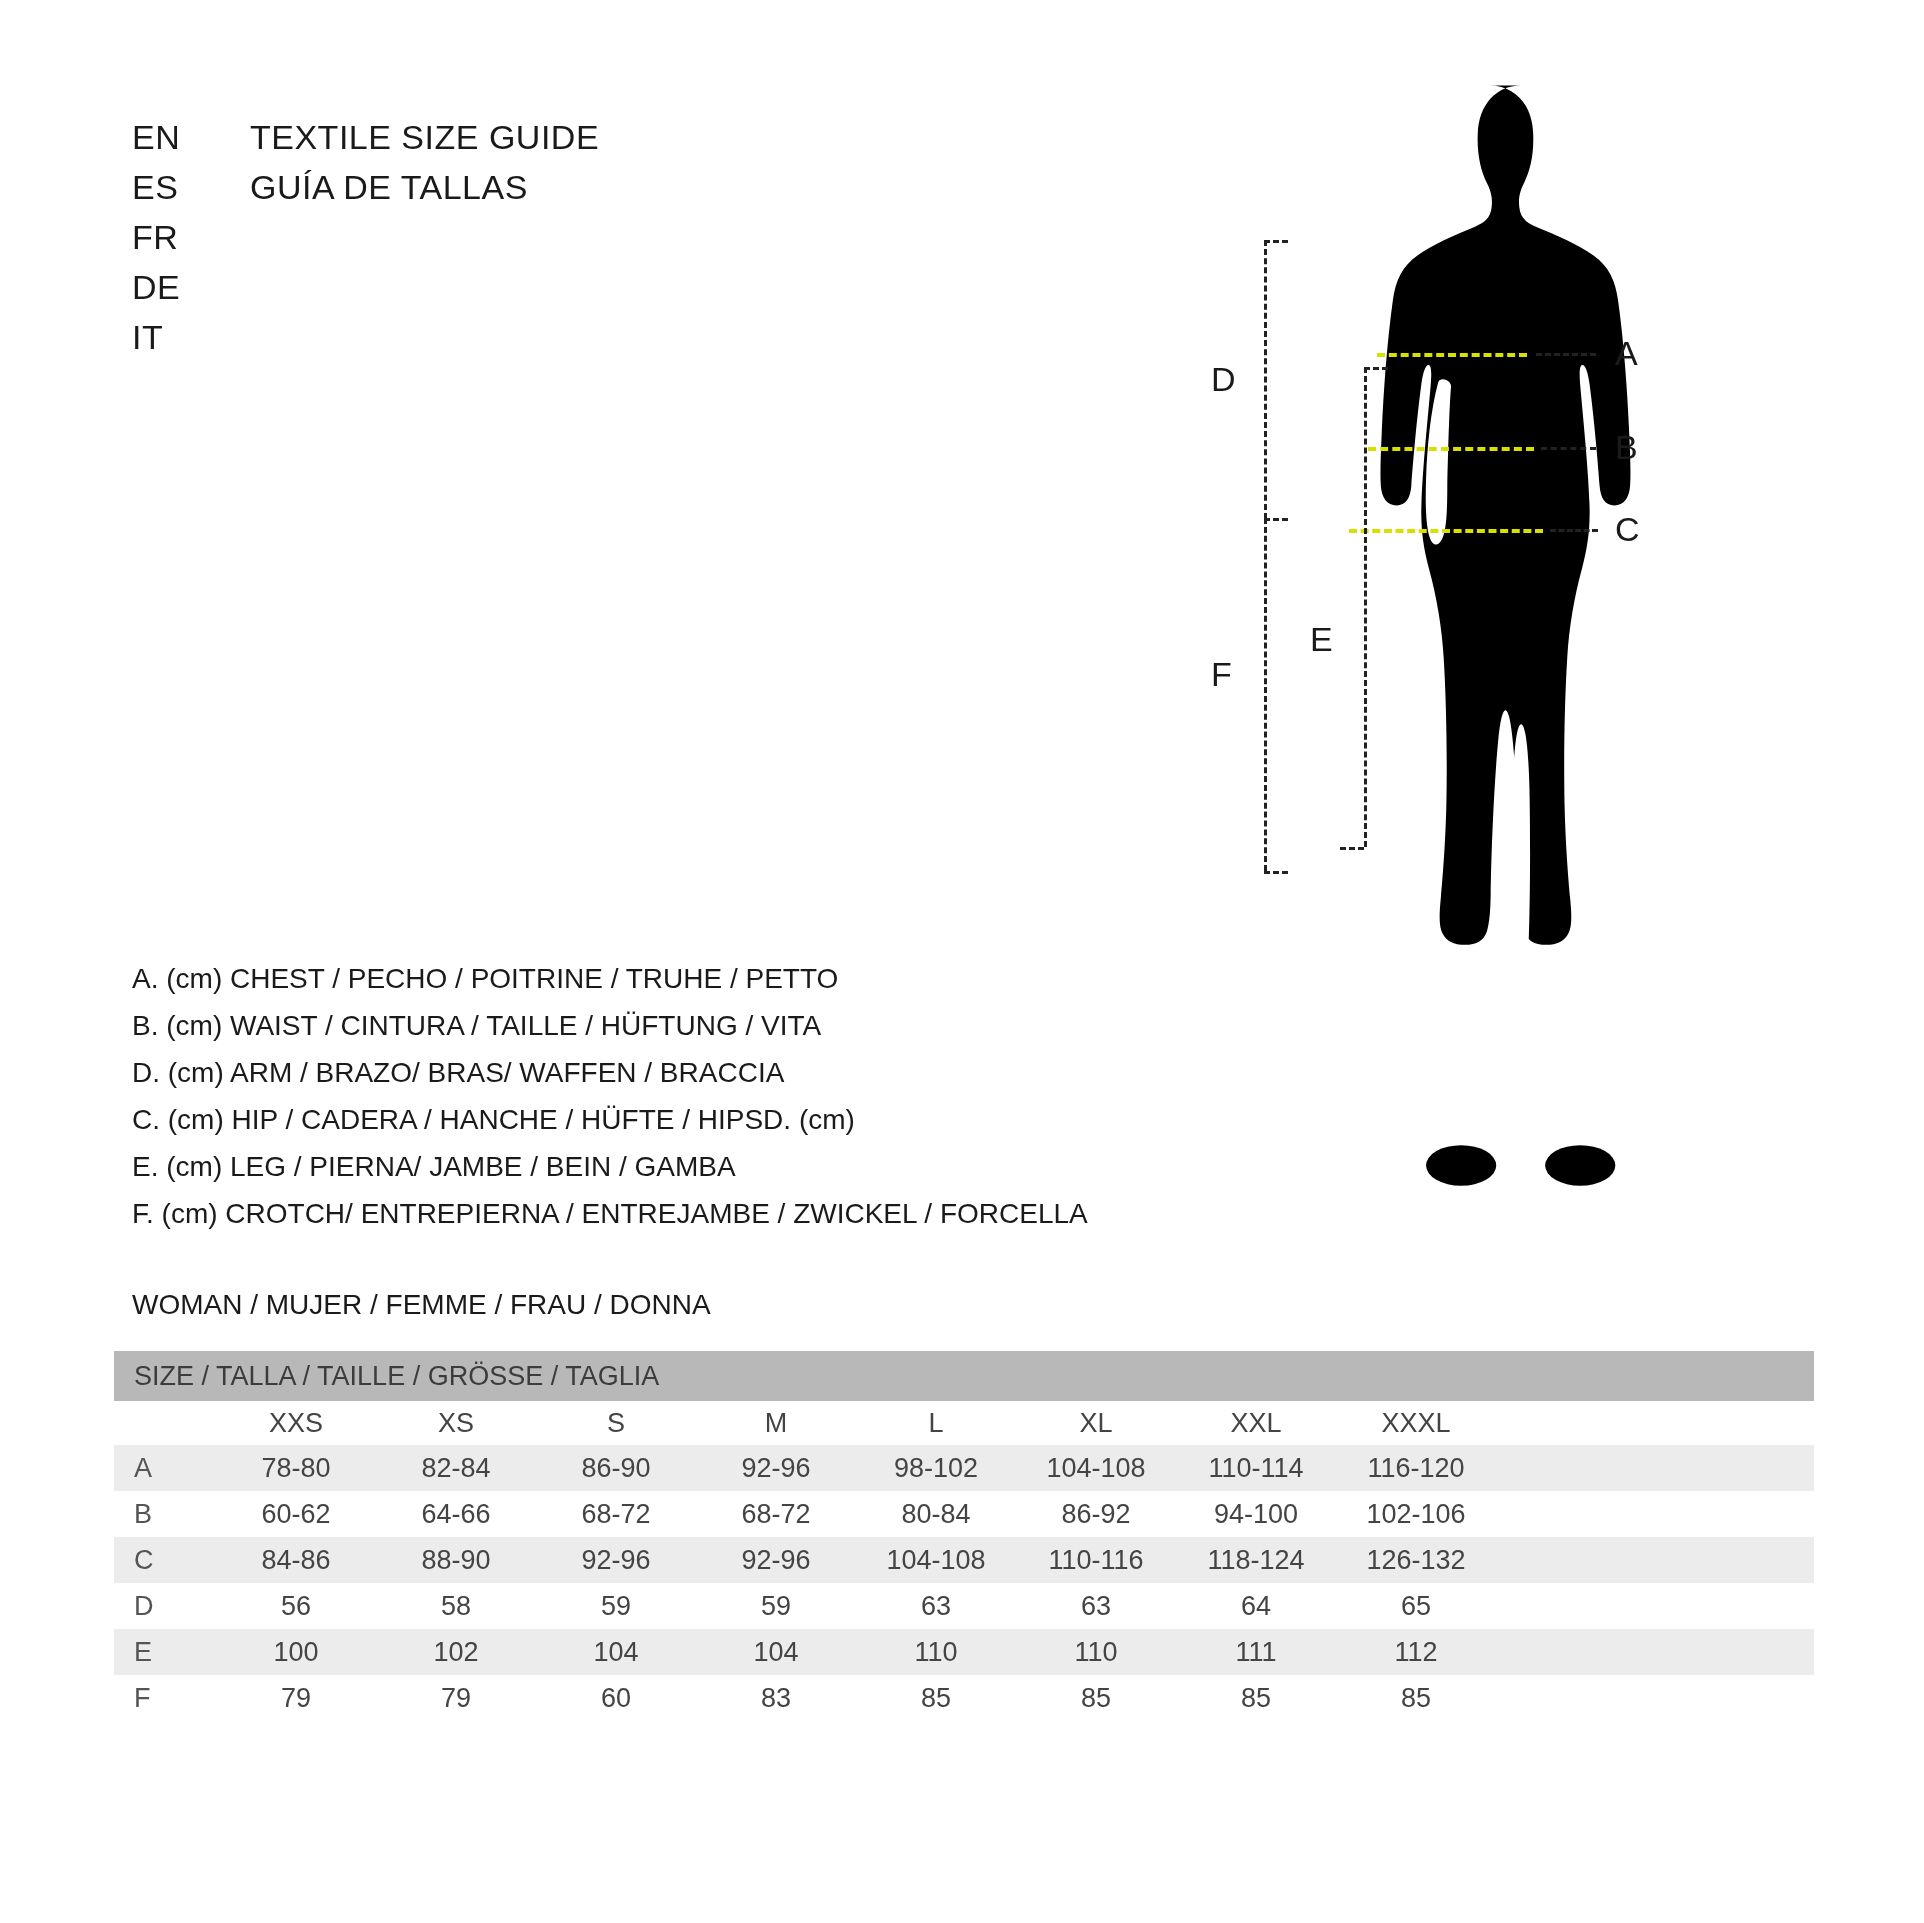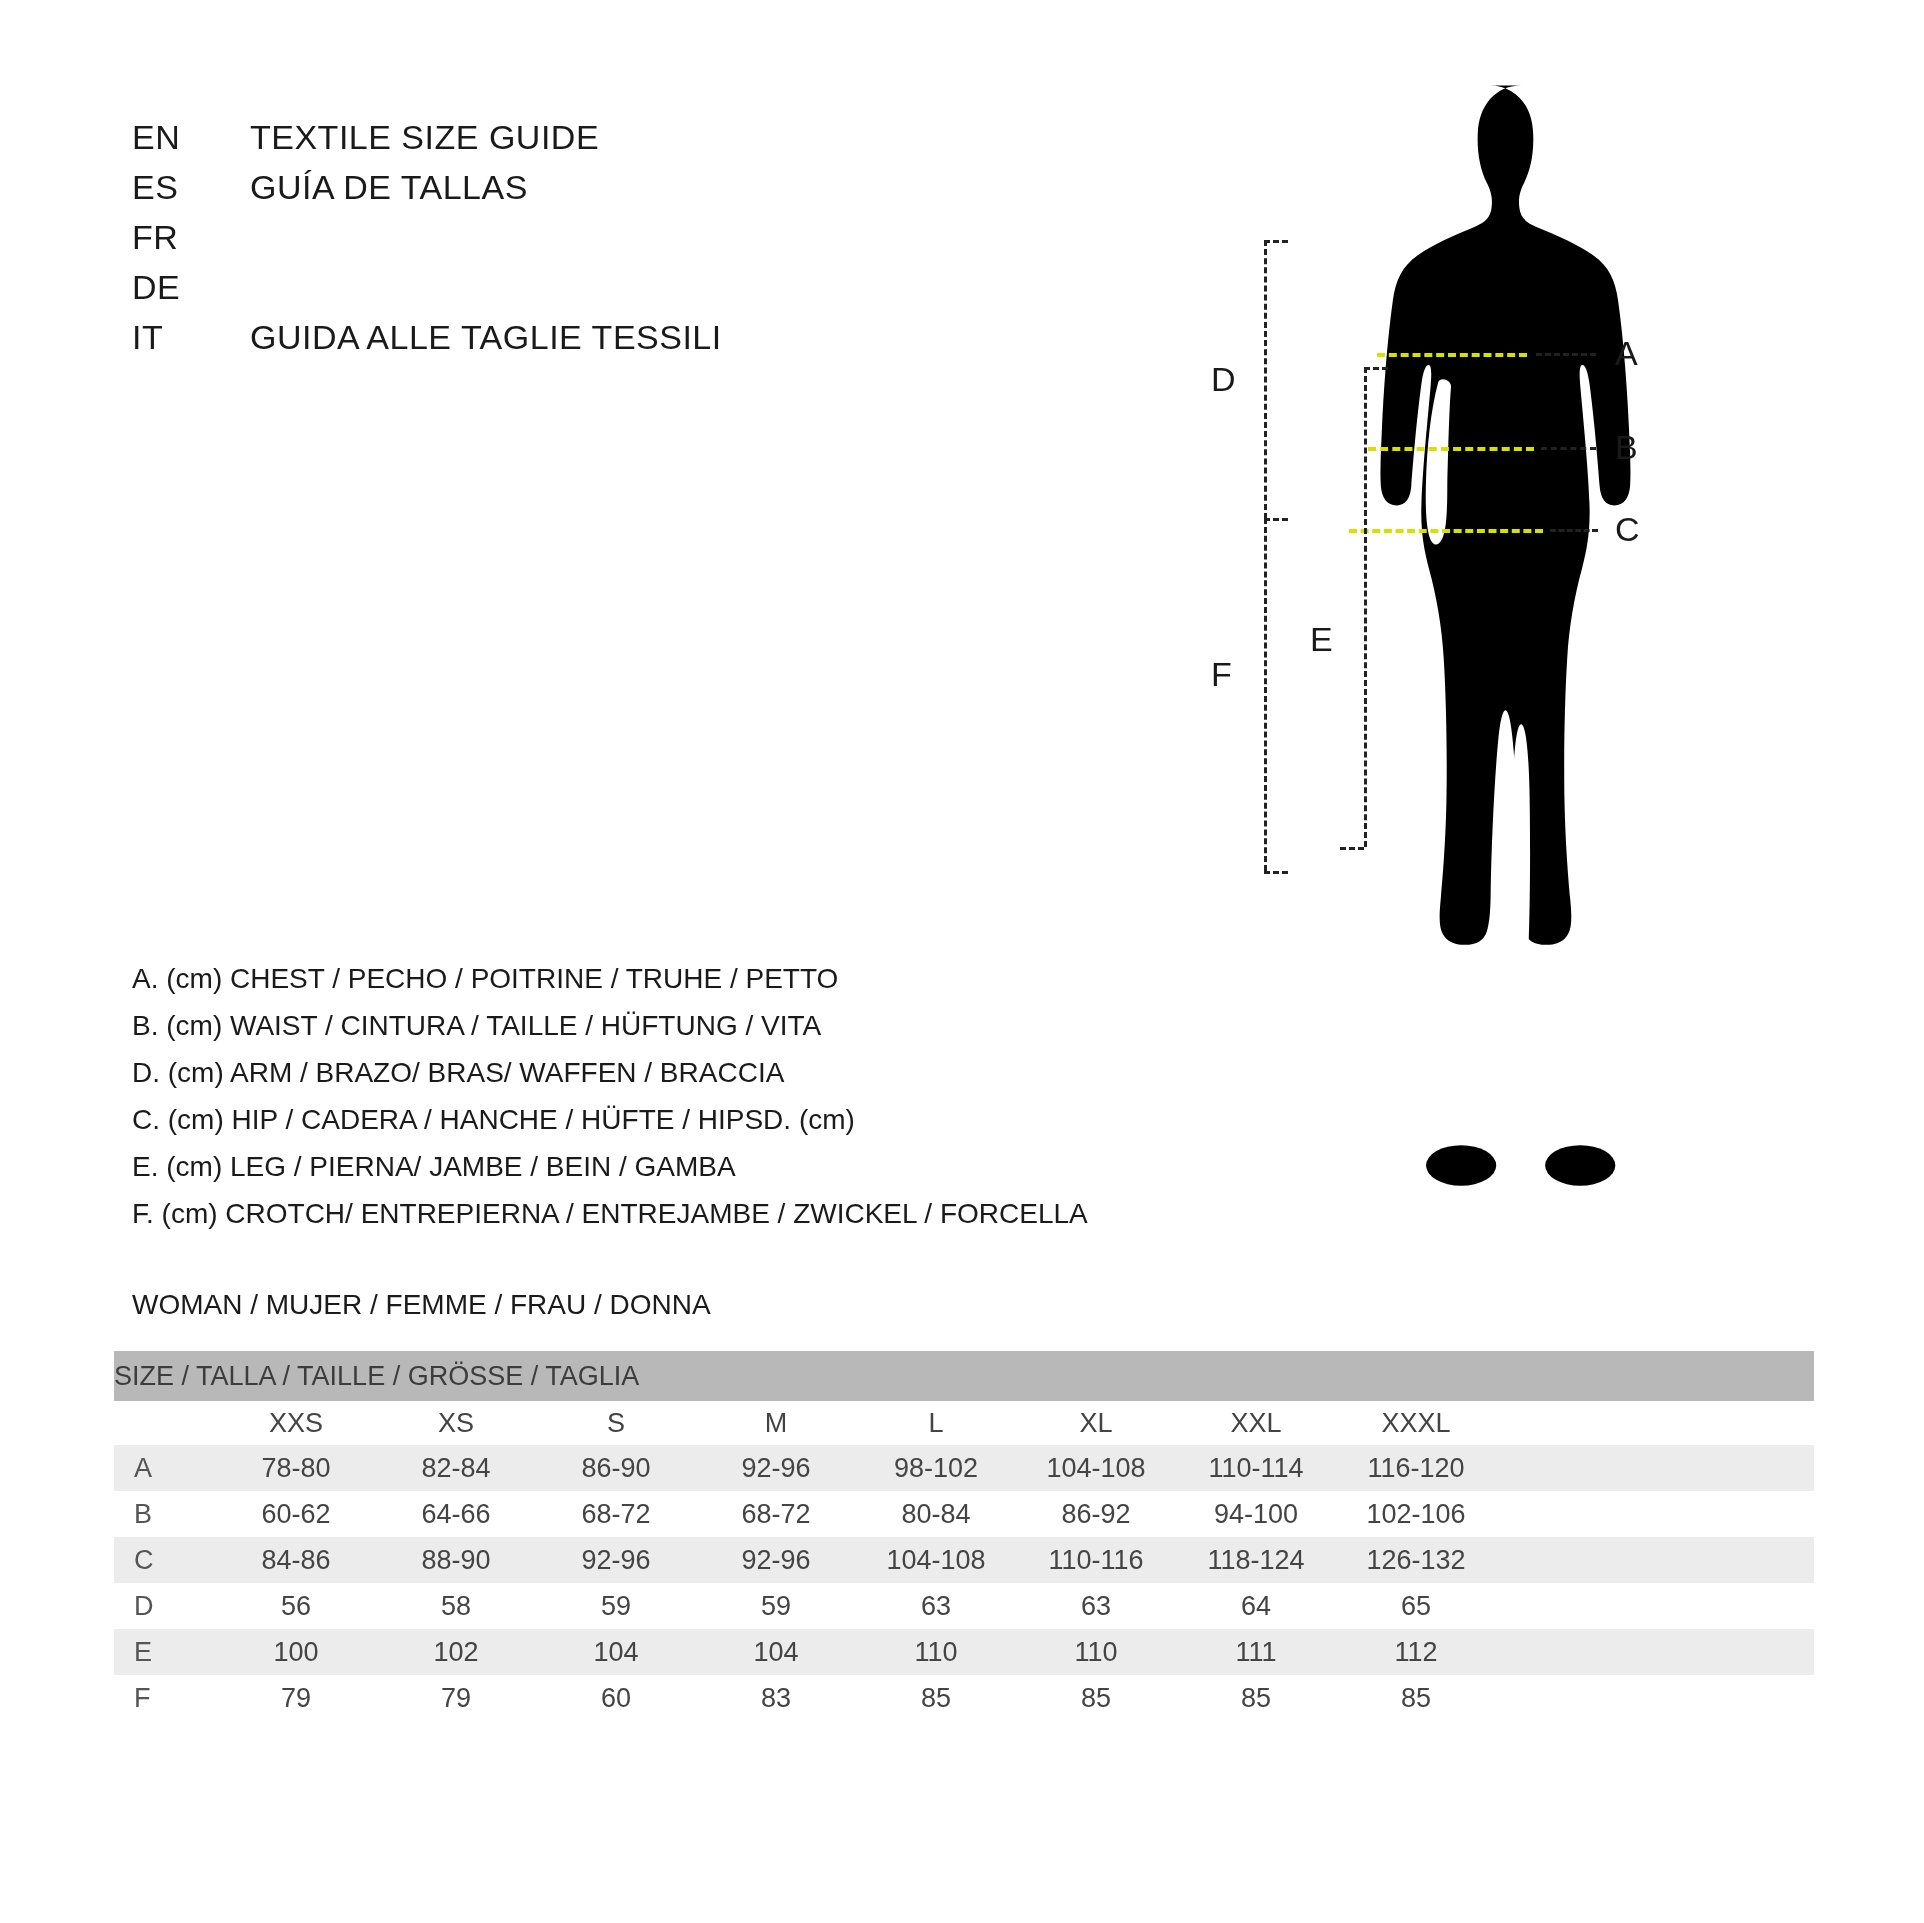--- a/index.html
+++ b/index.html
@@ -78,20 +78,21 @@
     font-size: 27px;
     font-weight: normal;
     color: #444;
     text-align: center;
     height: 46px;
     padding: 0;
   }
   #size-table .hdr-band td {
     background: #b8b8b8;
     text-align: left;
+    padding-left: 20px;
     height: 50px;
     font-size: 27px;
     color: #3c3c3c;
   }
   #size-table tr.shaded td { background: #ececec; }
   #size-table tr.plain td { background: #ffffff; }
   #size-table td.rowlabel {
     text-align: left;
     padding-left: 20px;
     color: #555;
@@ -159,21 +160,20 @@
     <span class="lang-text">GUÍA DE TALLAS</span>
   </div>
   <div class="lang-row">
     <span class="lang-code">FR</span>
   </div>
   <div class="lang-row">
     <span class="lang-code">DE</span>
   </div>
   <div class="lang-row">
     <span class="lang-code">IT</span>
-    <span class="lang-text">GUIDA ALLE TAGLIE TESSILI</span>
   </div>
 </div>
 
 <div id="legend">
   <div class="legend-row">A. (cm) CHEST / PECHO / POITRINE / TRUHE / PETTO</div>
   <div class="legend-row">B. (cm) WAIST / CINTURA / TAILLE / HÜFTUNG / VITA</div>
   <div class="legend-row">D. (cm) ARM / BRAZO/ BRAS/ WAFFEN / BRACCIA</div>
   <div class="legend-row">C. (cm) HIP / CADERA / HANCHE / HÜFTE / HIPSD. (cm)</div>
   <div class="legend-row">E. (cm) LEG / PIERNA/ JAMBE / BEIN / GAMBA</div>
   <div class="legend-row">F. (cm) CROTCH/ ENTREPIERNA / ENTREJAMBE / ZWICKEL / FORCELLA</div>

